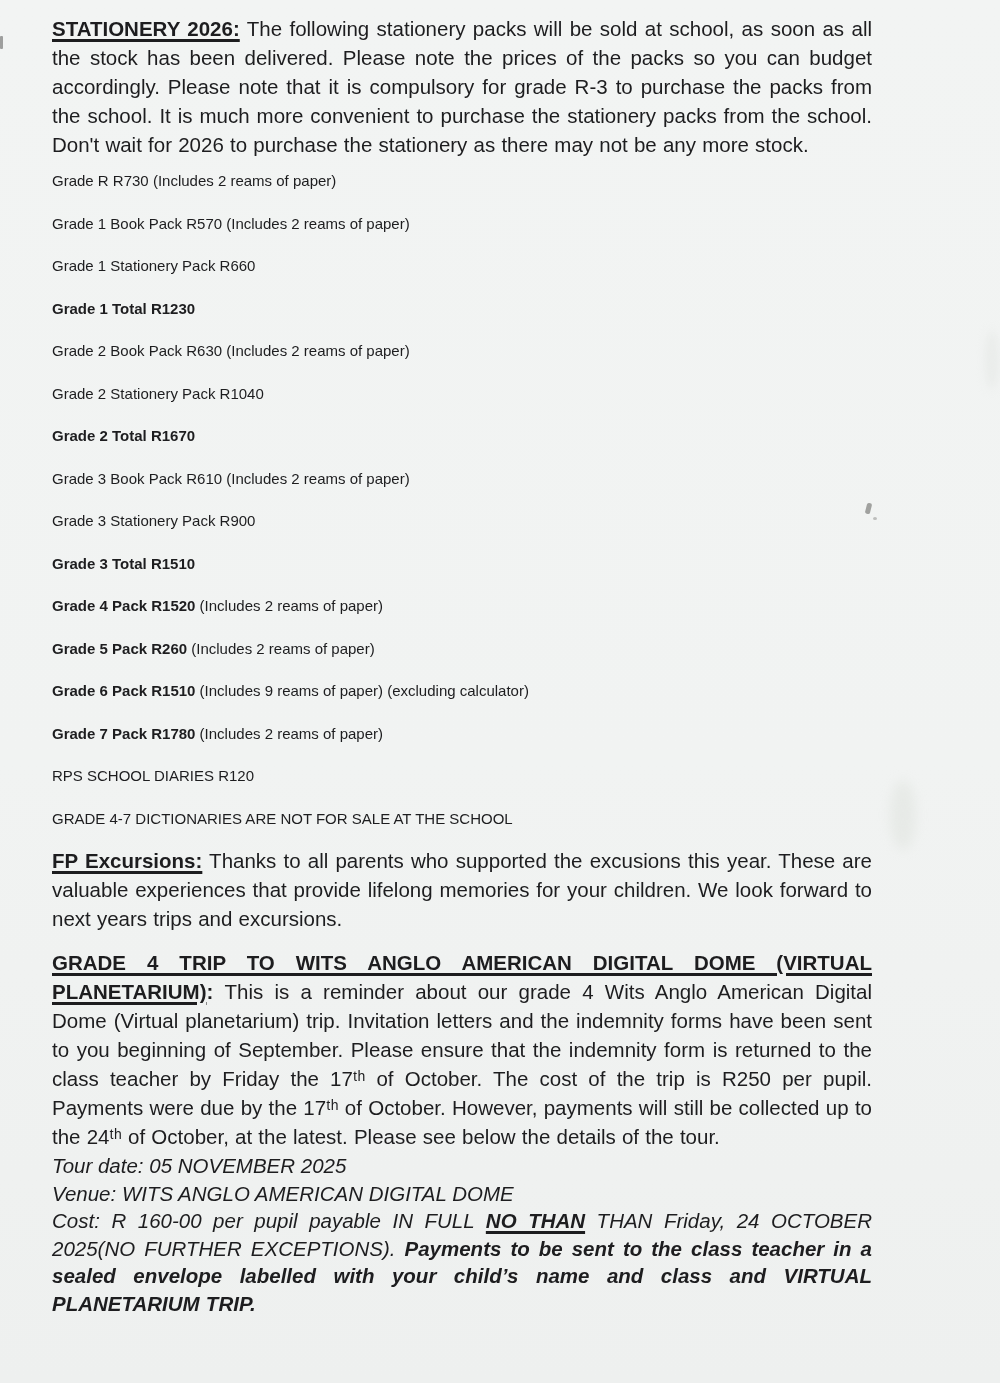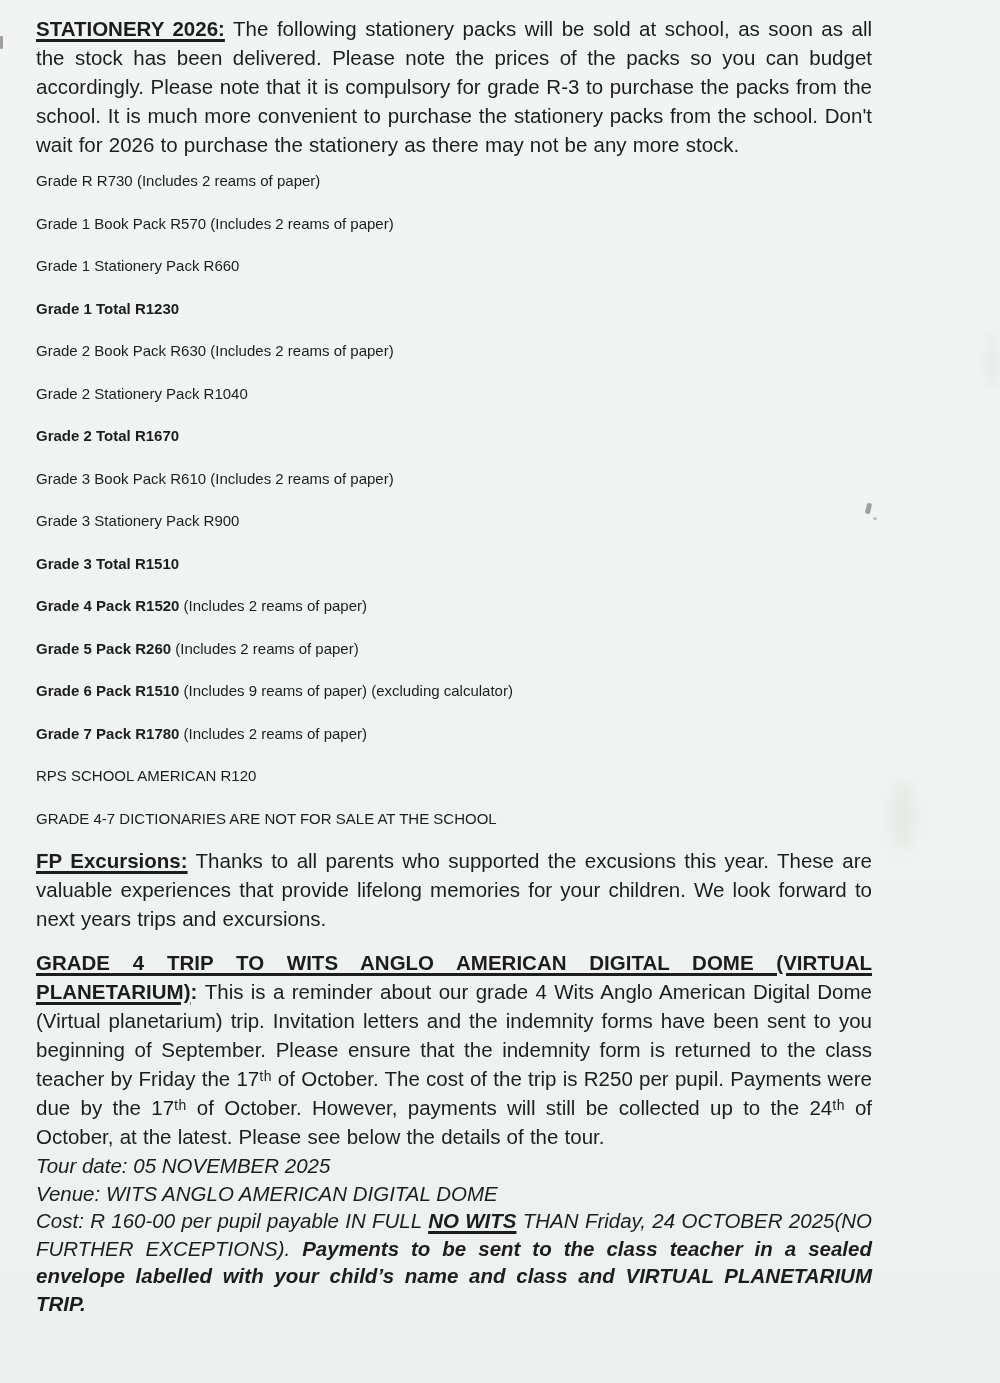--- a/index.html
+++ b/index.html
@@ -8,20 +8,21 @@
     background:linear-gradient(180deg,#f2f4f3 0%,#f1f3f2 55%,#eef0ef 100%);
     font-family:"Liberation Sans","DejaVu Sans",sans-serif;
     color:#1d1d1f;
     position:relative;
     overflow:hidden;
     -webkit-font-smoothing:antialiased;
   }
   .page{
     position:relative;
     padding:14px 128px 0 36px; 
+    margin-left:16px;
   }
   .para{
     margin:0;
     font-size:20.5px;
     line-height:29px;
     text-align:justify;
     word-spacing:0.5px;
   }
   #stationery-intro{margin-bottom:7px;}
   .list{margin:0;}
@@ -74,32 +75,32 @@
     <div class="item"><span class="b"></span><span>Grade 2 Book Pack R630 (Includes 2 reams of paper)</span></div>
     <div class="item"><span class="b"></span><span>Grade 2 Stationery Pack R1040</span></div>
     <div class="item"><span class="b">Grade 2 Total R1670</span><span></span></div>
     <div class="item"><span class="b"></span><span>Grade 3 Book Pack R610 (Includes 2 reams of paper)</span></div>
     <div class="item"><span class="b"></span><span>Grade 3 Stationery Pack R900</span></div>
     <div class="item"><span class="b">Grade 3 Total R1510</span><span></span></div>
     <div class="item"><span class="b">Grade 4 Pack R1520</span><span> (Includes 2 reams of paper)</span></div>
     <div class="item"><span class="b">Grade 5 Pack R260</span><span> (Includes 2 reams of paper)</span></div>
     <div class="item"><span class="b">Grade 6 Pack R1510</span><span> (Includes 9 reams of paper) (excluding calculator)</span></div>
     <div class="item"><span class="b">Grade 7 Pack R1780</span><span> (Includes 2 reams of paper)</span></div>
-    <div class="item"><span class="b"></span><span>RPS SCHOOL AMERICAN R120</span></div>
+    <div class="item"><span class="b"></span><span>RPS SCHOOL DIARIES R120</span></div>
     <div class="item"><span class="b"></span><span>GRADE 4-7 DICTIONARIES ARE NOT FOR SALE AT THE SCHOOL</span></div>
   </div>
 
   <p class="para fp-para"><span class="b u">FP Excursions:</span><span> Thanks to all parents who supported the excusions this year. These are valuable experiences that provide lifelong memories for your children. We look forward to next years trips and excursions.</span></p>
 
   <p class="para g4-para"><span class="b u">GRADE 4 TRIP TO WITS ANGLO AMERICAN DIGITAL DOME (VIRTUAL PLANETARIUM)</span><span class="b">: </span><span>This is a reminder about our grade 4 Wits Anglo American Digital Dome (Virtual planetarium) trip. Invitation letters and the indemnity forms have been sent to you beginning of September. Please ensure that the indemnity form is returned to the class teacher by Friday the 17ᵗʰ of October. The cost of the trip is R250 per pupil. Payments were due by the 17ᵗʰ of October. However, payments will still be collected up to the 24ᵗʰ of October, at the latest. Please see below the details of the tour.</span></p>
 
   <div class="tour">
     <div class="tour-line">Tour date: 05 NOVEMBER 2025</div>
     <div class="tour-line">Venue: WITS ANGLO AMERICAN DIGITAL DOME</div>
-    <p class="tour-cost"><span>Cost: R 160-00 per pupil payable IN FULL </span><span class="b u">NO WITS</span><span> THAN Friday, 24 OCTOBER 2025(NO FURTHER EXCEPTIONS). </span><span class="b">Payments to be sent to the class teacher in a sealed envelope labelled with your child’s name and class and VIRTUAL PLANETARIUM TRIP.</span></p>
+    <p class="tour-cost"><span>Cost: R 160-00 per pupil payable IN FULL </span><span class="b u">NO THAN</span><span> THAN Friday, 24 OCTOBER 2025(NO FURTHER EXCEPTIONS). </span><span class="b">Payments to be sent to the class teacher in a sealed envelope labelled with your child’s name and class and VIRTUAL PLANETARIUM TRIP.</span></p>
   </div>
 
 </div>
 
 <div class="speck" id="speck-edge"></div>
 <div class="speck" id="speck-quote"></div>
 <div class="speck" id="speck-dot"></div>
 <div class="speck" id="smudge"></div>
 <div class="speck" id="smudge2"></div>
 

